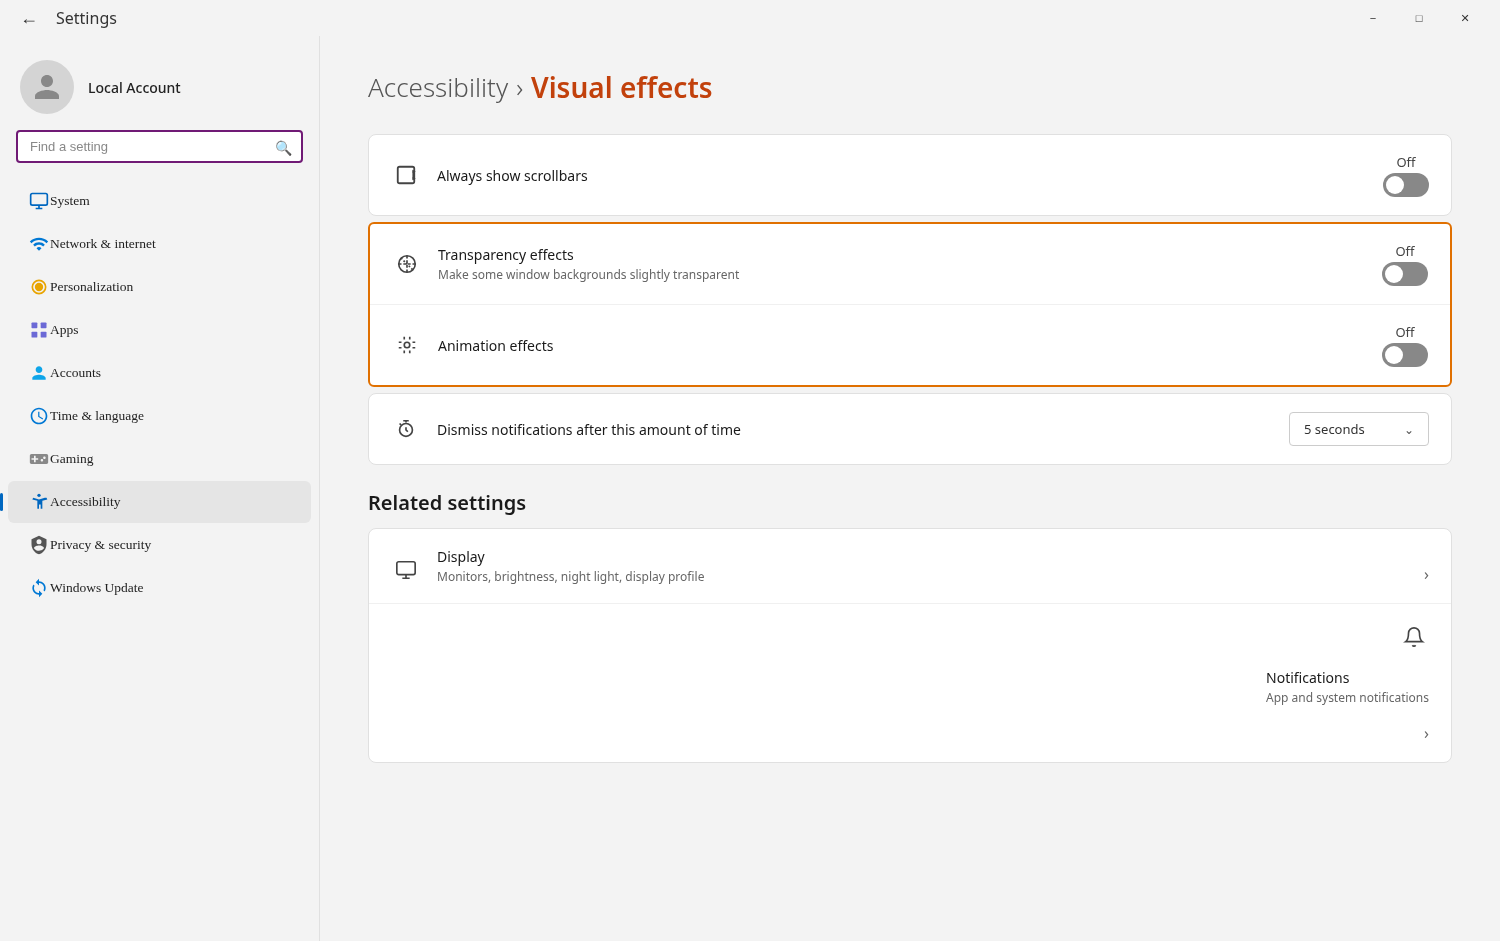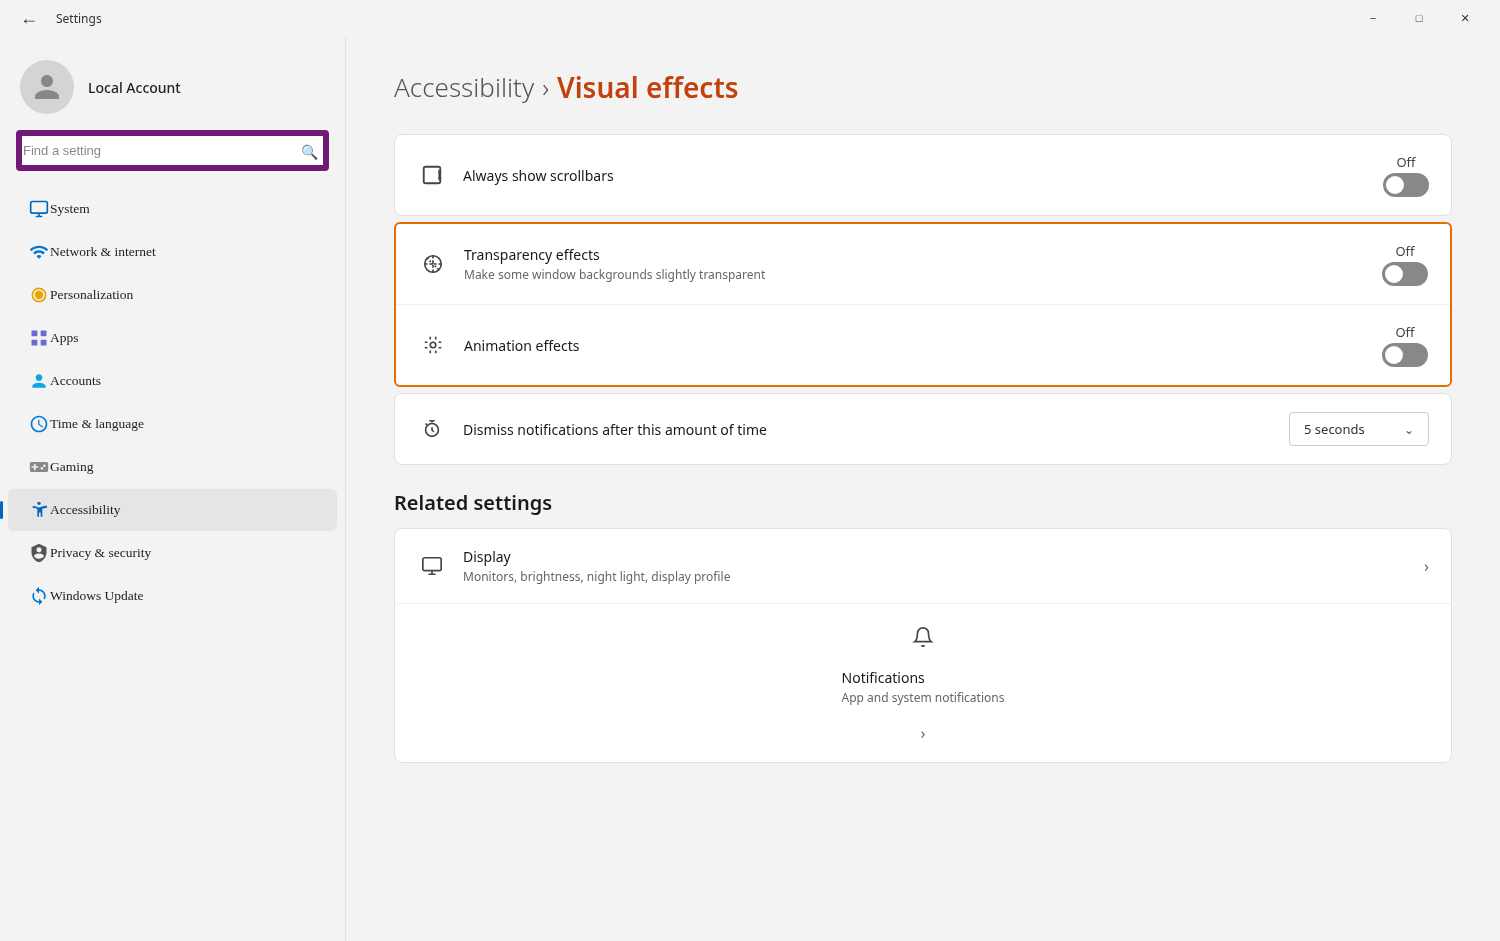--- a/index.html
+++ b/index.html
@@ -22,21 +22,21 @@
       height: 36px;
       background: #f3f3f3;
       flex-shrink: 0;
     }
     .titlebar-left {
       display: flex;
       align-items: center;
       gap: 10px;
     }
     .titlebar-title {
-      font-size: 12px;
+      font-size: 16px;
       color: #333;
     }
     .titlebar-controls {
       display: flex;
       gap: 0;
     }
     .titlebar-btn {
       width: 46px;
       height: 36px;
       display: flex;
@@ -51,21 +51,21 @@
 
     
     .app-body {
       display: flex;
       flex: 1;
       overflow: hidden;
     }
 
     
     .sidebar {
-      width: 346px;
+      width: 320px;
       flex-shrink: 0;
       background: #f3f3f3;
       display: flex;
       flex-direction: column;
       padding: 0;
       overflow-y: auto;
       border-right: 1px solid #e0e0e0;
     }
 
     .sidebar-user {
@@ -94,22 +94,22 @@
       font-weight: 500;
       color: #222;
     }
 
     .sidebar-search {
       margin: 0 16px 16px 16px;
       position: relative;
     }
     .sidebar-search input {
       width: 100%;
-      padding: 7px 36px 7px 1px;
-      border: 6px solid #701a75;
+      padding: 7px 36px 7px 12px;
+      border: 2px solid #701a75;
       border-radius: 4px;
       background: white;
       font-size: 13px;
       color: #333;
       outline: none;
     }
     .sidebar-search input::placeholder { color: #888; }
     .sidebar-search .search-icon {
       position: absolute;
       right: 10px;
@@ -318,21 +318,21 @@
     
     .section-title {
       font-size: 20px;
       font-weight: 600;
       color: #1a1a1a;
       margin: 24px 0 12px 0;
     }
 
     .related-item {
       display: flex;
-      align-items: center;
+      align-items: flex-end;
       padding: 18px 22px;
       gap: 16px;
       cursor: pointer;
       border-bottom: 1px solid #f0f0f0;
     }
     .related-item:last-child { border-bottom: none; flex-direction: column; }
 
     .related-info {
       flex: 1;
     }

